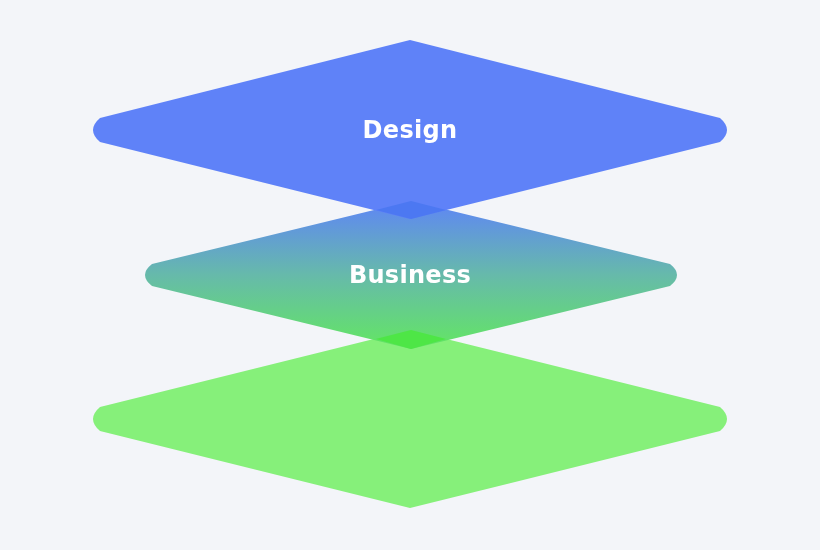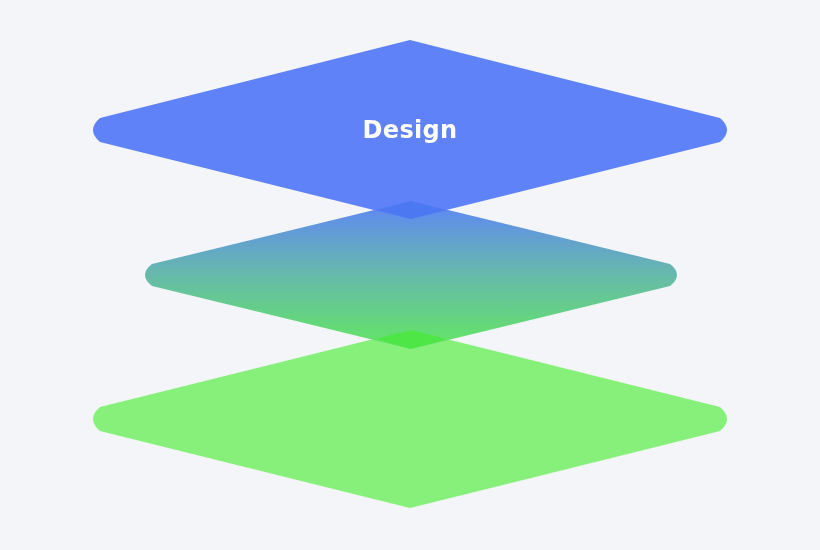--- a/index.html
+++ b/index.html
@@ -35,13 +35,14 @@
     <path d="M411,201 L670,264 Q684,275 670,286 L411,349 L152,286 Q138,275 152,264 Z" fill="url(#gBusiness)" opacity="0.97"></path>
 
     <path d="M411,330 L446,339 L411,349 L376,339 Z" fill="#4ee646"></path>
 
     <path d="M410,40 L720,118 Q734,130 720,142 L410,219 L100,142 Q86,130 100,118 Z" fill="#5f82f8"></path>
 
     <path d="M411,201 L446,210 L411,219 L376,210 Z" fill="#4c78f2"></path>
   </svg>
 
   <div class="label" style="top:116px;">Design</div>
+  <div class="label" style="top:261px;">Business</div>
 </div>
 
 </body></html>

